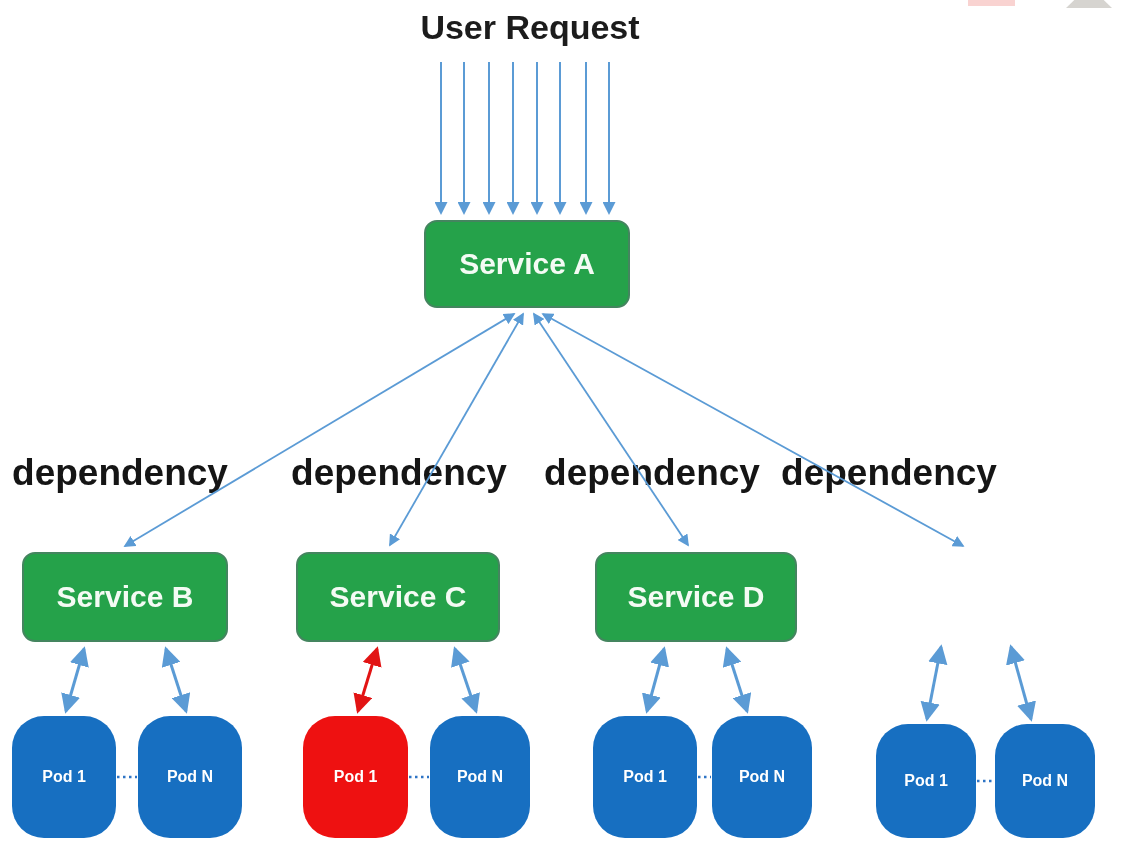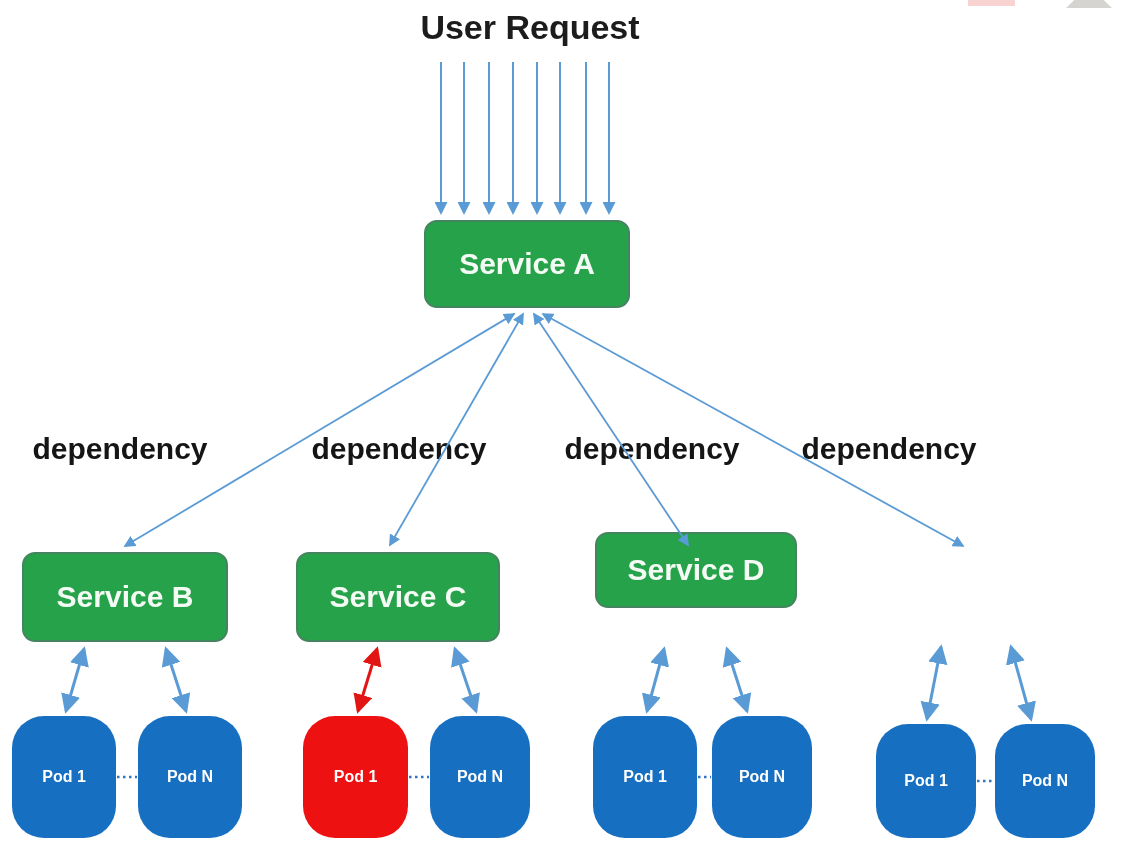--- a/index.html
+++ b/index.html
@@ -8,34 +8,34 @@
     font-family:"Liberation Sans", sans-serif;
     padding-left:44px;
   }
   .abs{position:absolute;}
   
   .title-label{
     top:8px;left:330px;width:400px;text-align:center;
     font-size:34px;font-weight:700;color:#1c1c1c;letter-spacing:0px;
   }
   .dep-label{
-    top:432px;text-align:center;font-size:30px;font-weight:600;color:#151515;
+    top:452px;text-align:center;font-size:37px;font-weight:600;color:#151515;
     transform:translateX(-50%);white-space:nowrap;
   }
   
   .service{
     background:#25a24a;border:2px solid #44855f;border-radius:13px;
     display:flex;align-items:center;justify-content:center;
     color:#f4fbf4;font-weight:700;font-size:30px;box-sizing:border-box;
     z-index:2;
   }
   .svc-a{left:424px;top:220px;width:206px;height:88px;}
   .svc-b{left:22px; top:552px;width:206px;height:90px;}
   .svc-c{left:296px;top:552px;width:204px;height:90px;}
-  .svc-d{left:595px;top:532px;width:202px;height:76px;}
+  .svc-d{left:595px;top:552px;width:202px;height:90px;}
   .svc-e{left:887px;top:552px;width:200px;height:88px;}
   .pod{
     background:#176fc1;border-radius:32px;
     display:flex;align-items:center;justify-content:center;
     color:#ffffff;font-weight:700;font-size:16px;box-sizing:border-box;
     z-index:2;
   }
   .pod[data-status="failing"]{background:#ee1111;}
   .pod-b1{left:12px; top:716px;width:104px;height:122px;}
   .pod-bn{left:138px;top:716px;width:104px;height:122px;}

